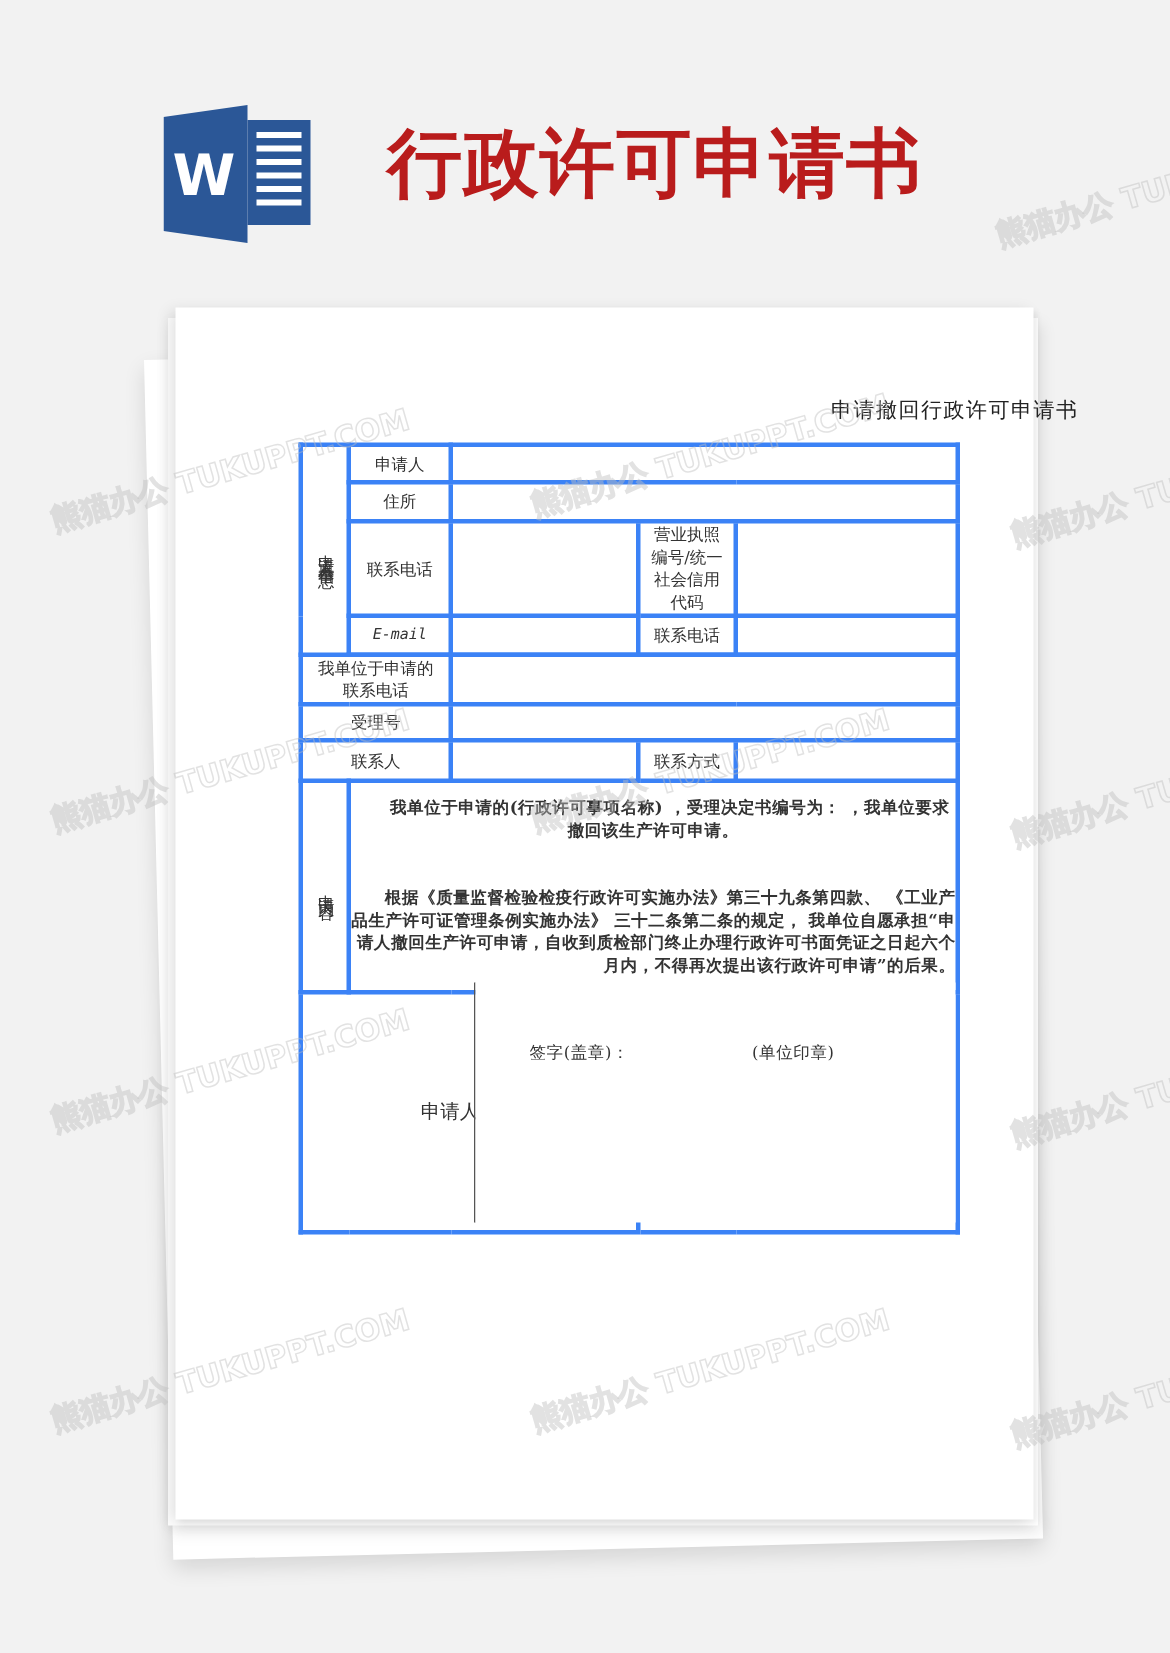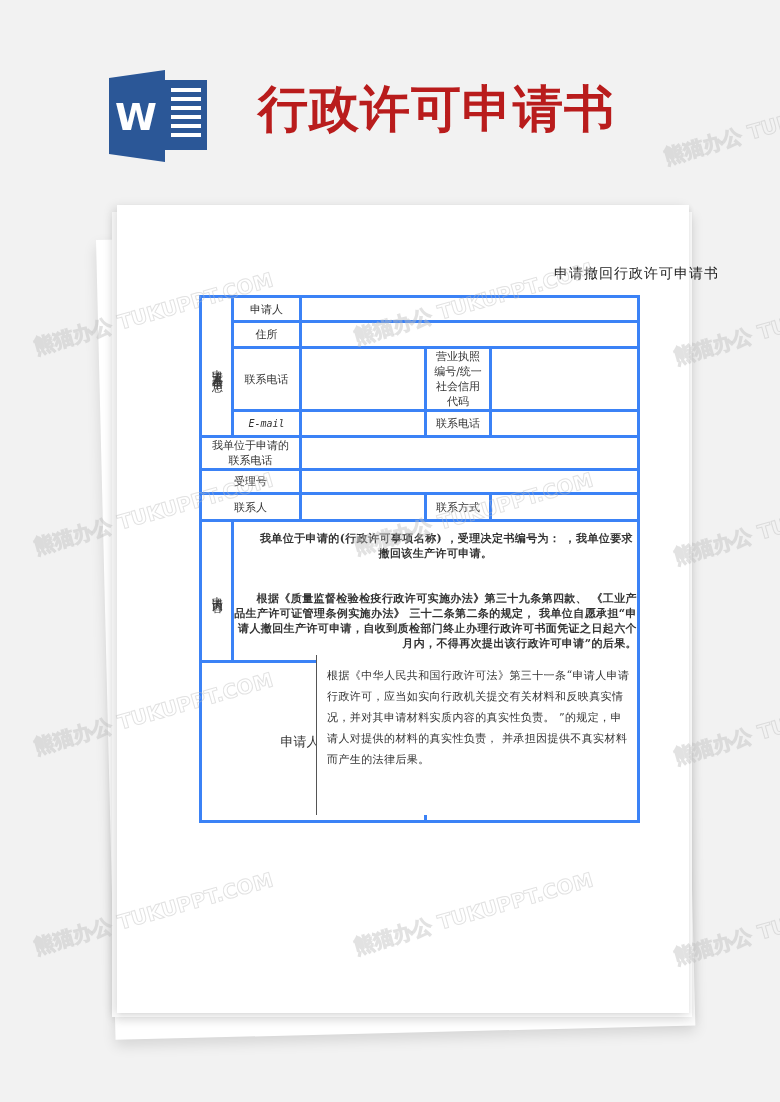--- a/index.html
+++ b/index.html
@@ -152,21 +152,24 @@
     <td colspan="3" style="border-right:none;">
       <span class="sign-label" style="margin-right:0;display:inline-block;width:117px;text-align:center">申请人签章</span>
     </td>
     <td colspan="2" class="sign-text"></td>
   </tr>
 </tbody>
   </table>
 
 <div style="position:absolute; left:316px; top:655px; width:320px; height:160px; border-left:1px solid #555; background:transparent; font-size:11px; color:#333; line-height:21px; letter-spacing:0.4px;">
   <div style="padding:10px 4px 0 10px; background:#fff; height:150px;">
-    <div>根据《中华人民共和国行政许可法》第三十一条“申请人申请行政许可，应当如实向行政机关提交有关材料和反映真实情况，并对其申请材料实质内容的真实性负责。 ”的规定，申请人对提供的材料的真实性负责， 并承担因提供不真实材料而产生的法律后果。</div>
+    <div class="sign-line">
+      <span>签字(盖章)：</span>
+      <span>(单位印章)</span>
+    </div>
   </div>
 </div>
 
 <div class="wm" style="left:30px; top:300px;">熊猫办公 TUKUPPT.COM</div>
 <div class="wm" style="left:350px; top:290px;">熊猫办公 TUKUPPT.COM</div>
 <div class="wm" style="left:660px; top:110px;">熊猫办公 TUKUPPT.COM</div>
 <div class="wm" style="left:670px; top:310px;">熊猫办公 TUKUPPT.COM</div>
 <div class="wm" style="left:30px; top:500px;">熊猫办公 TUKUPPT.COM</div>
 <div class="wm" style="left:350px; top:500px;">熊猫办公 TUKUPPT.COM</div>
 <div class="wm" style="left:670px; top:510px;">熊猫办公 TUKUPPT.COM</div>

